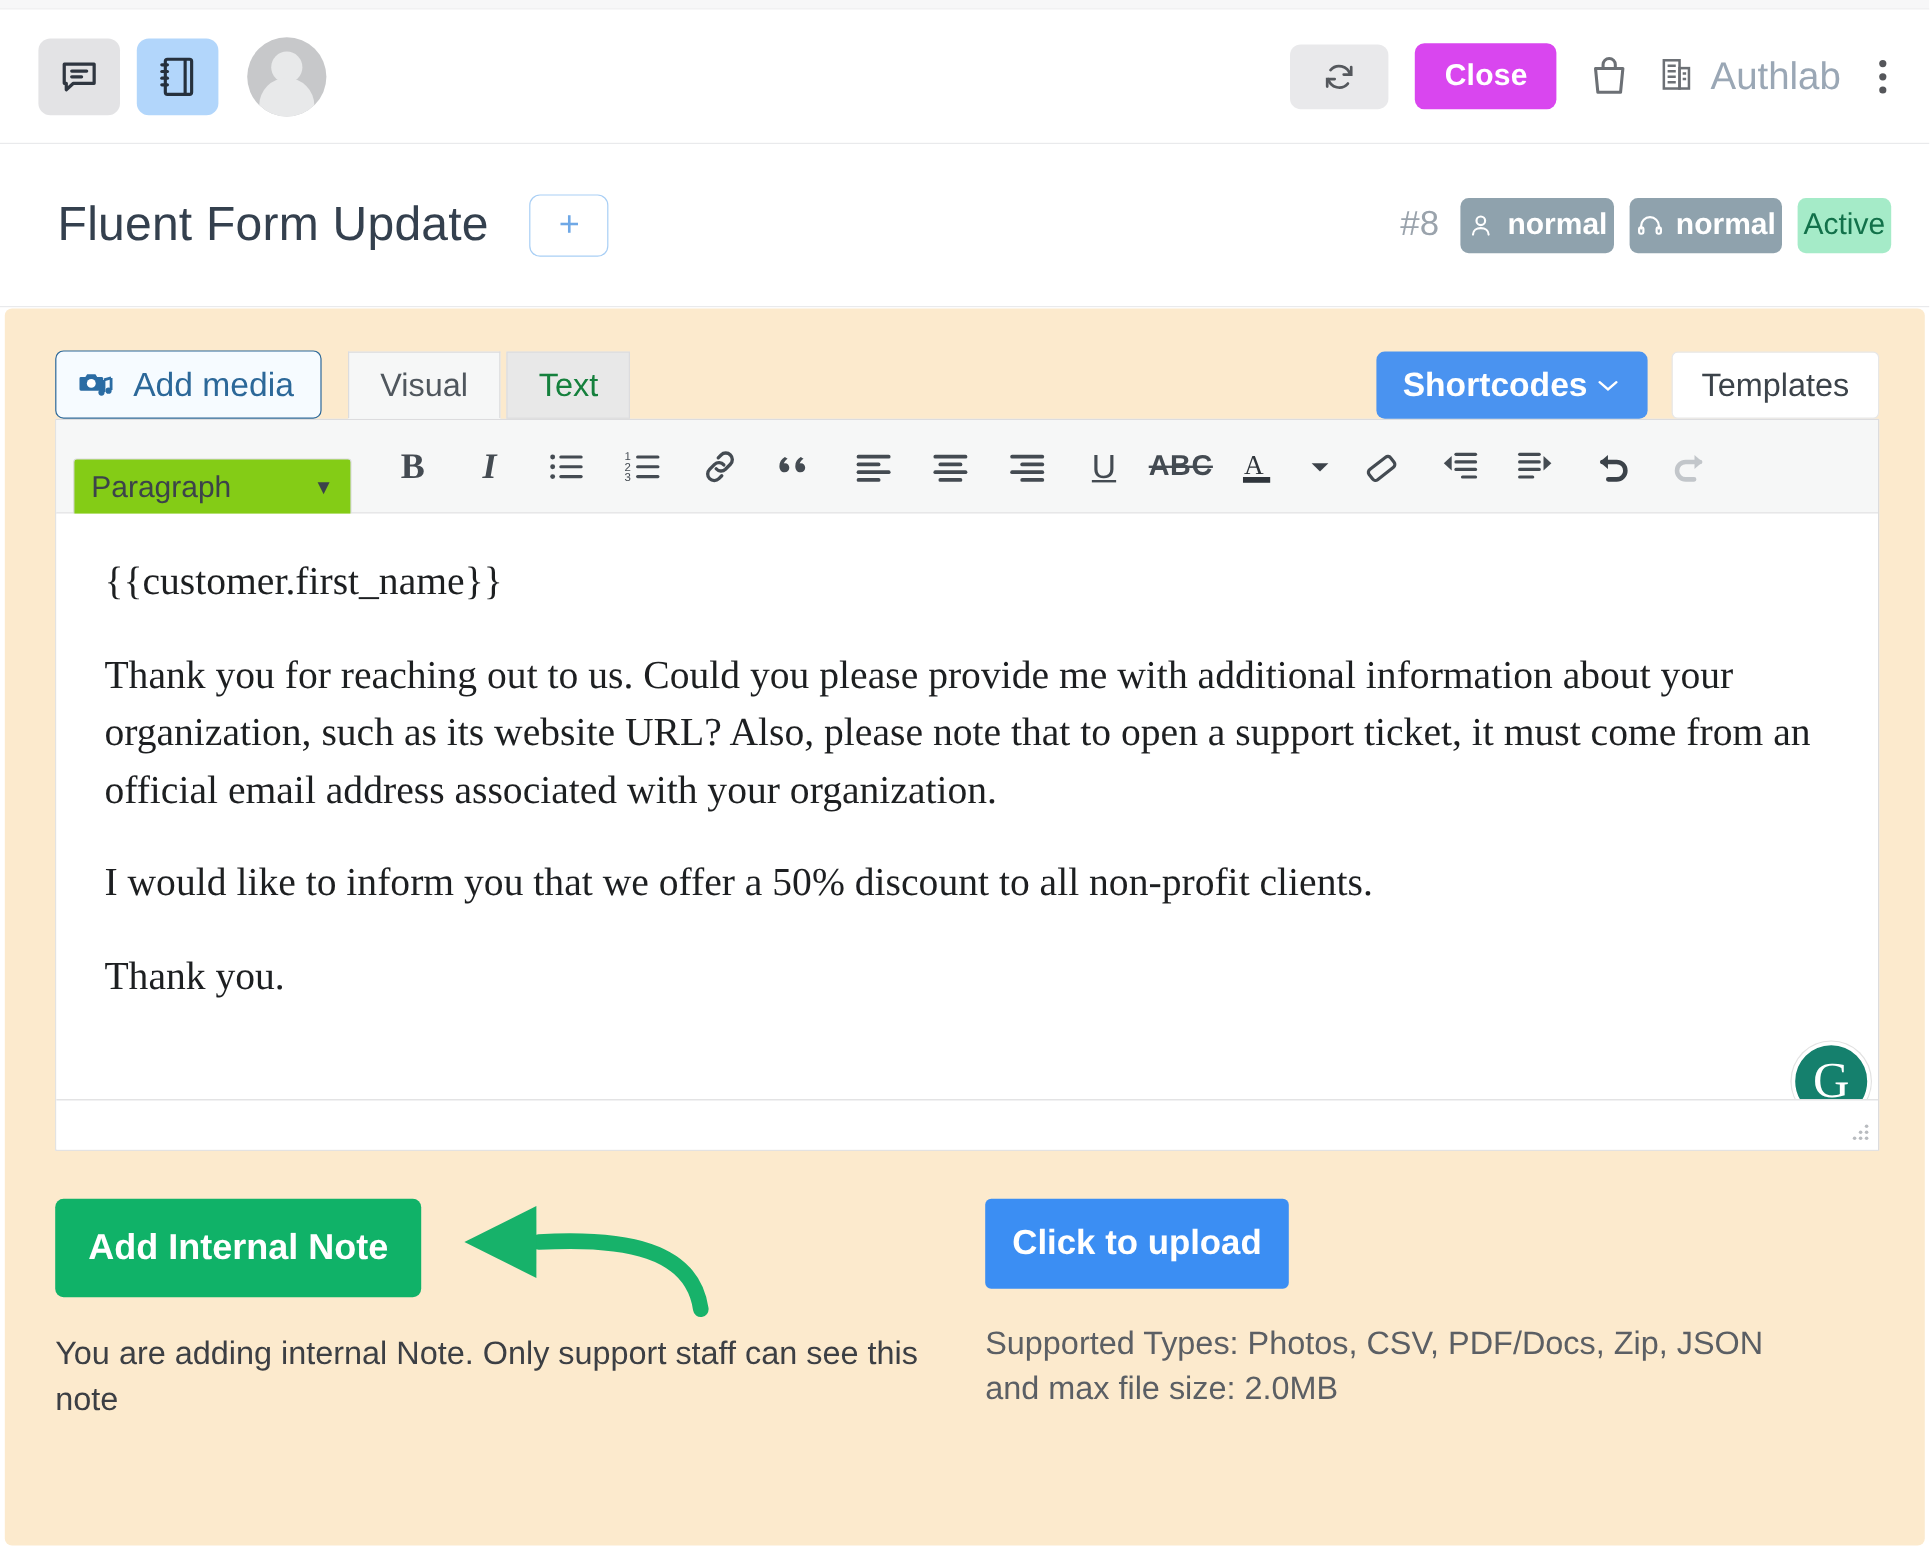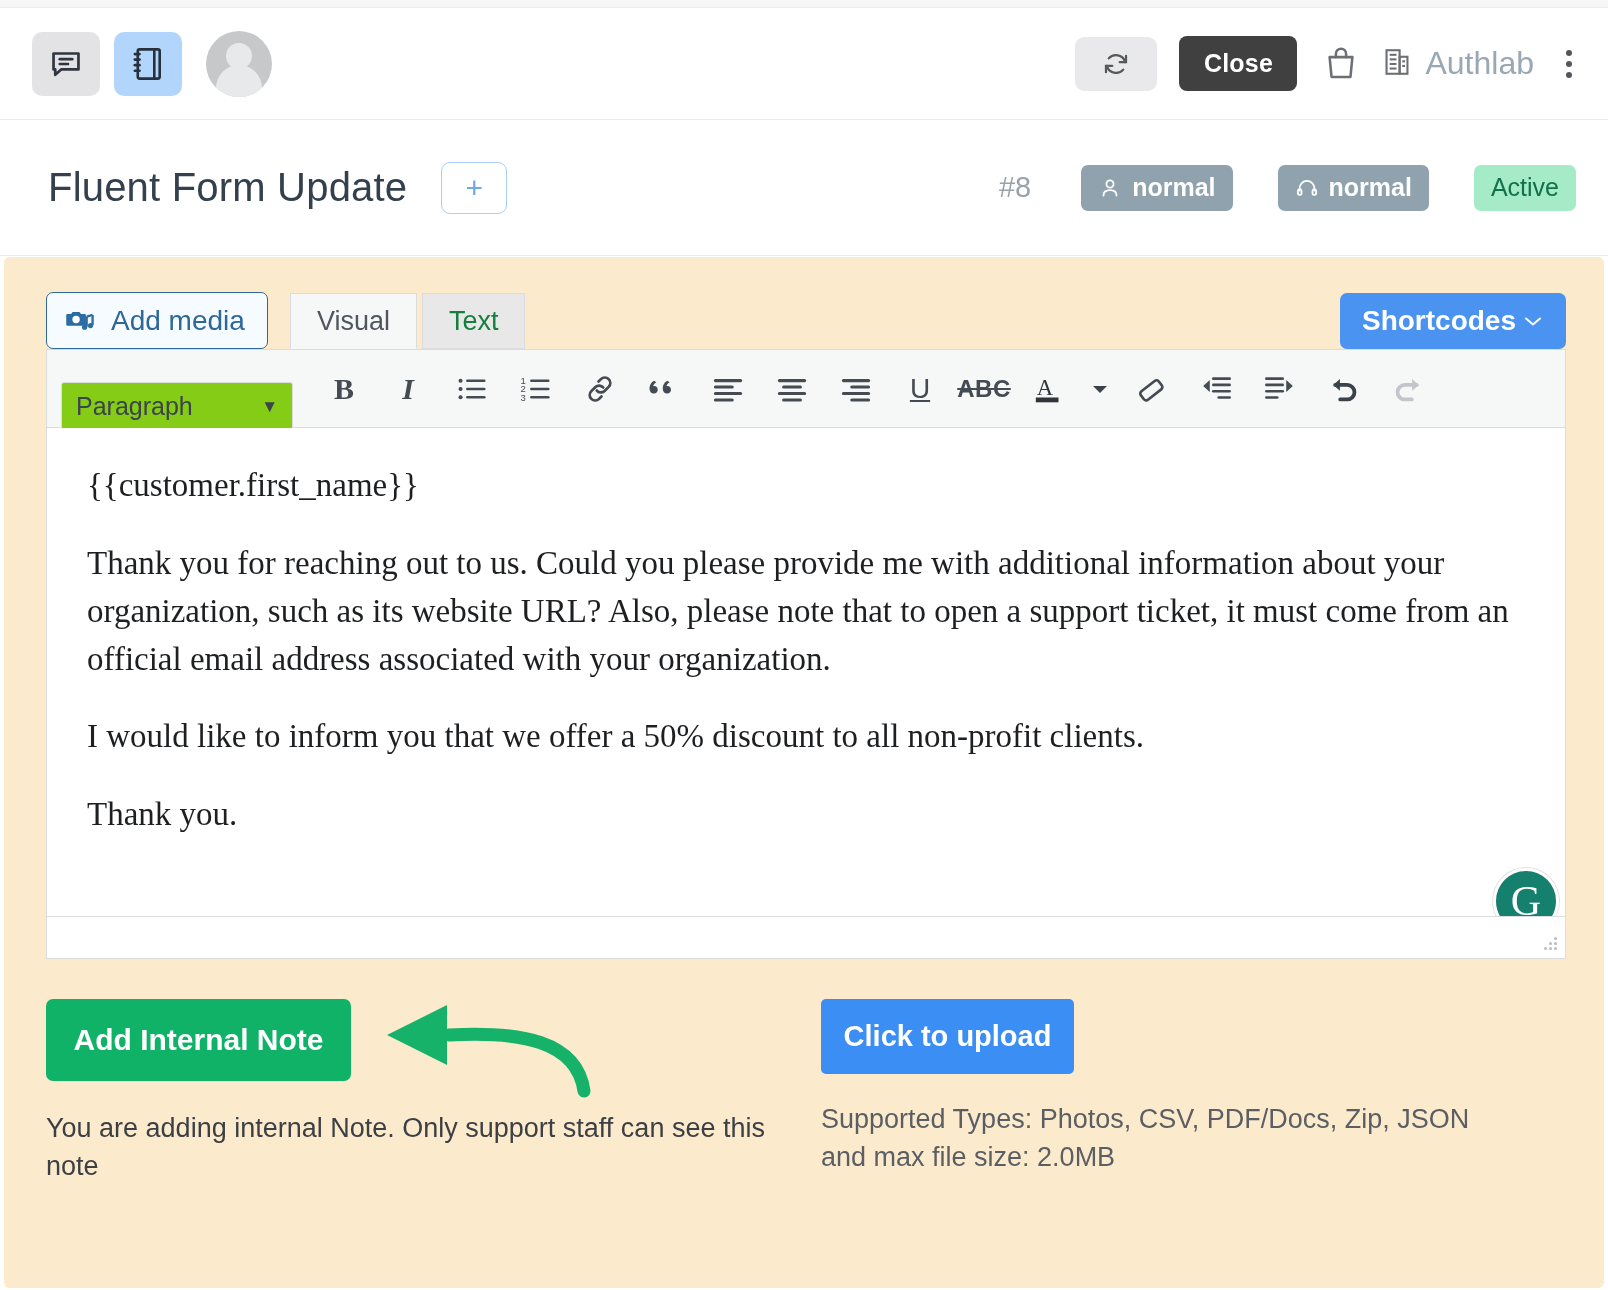--- a/index.html
+++ b/index.html
@@ -66,21 +66,21 @@
   }
   .refresh-btn {
     width: 82px; height: 54px;
     background: #e9e9eb;
     border-radius: 9px;
     display: flex; align-items: center; justify-content: center;
     cursor: pointer;
   }
   .close-btn {
     min-width: 118px; height: 55px;
-    background: #404040;
+    background: #d946ef;
     border-radius: 8px;
     color: #ffffff;
     font-size: 25px;
     font-weight: 700;
     display: flex; align-items: center; justify-content: center;
     padding: 0 20px;
     cursor: pointer;
     letter-spacing: .2px;
   }
   .bagbtn { cursor: pointer; display:flex; align-items:center; margin-left: 4px;}
@@ -121,27 +121,26 @@
     display: flex; align-items: center; justify-content: center;
     cursor: pointer;
     background: #ffffff;
   }
   .badges { margin-left: auto; display: flex; align-items: center; gap: 13px; }
   .ticketno { color: #9aa3ac; font-size: 29px; margin-right: 5px; }
   .badge {
     display: flex; align-items: center; gap: 10px;
     height: 46px;
     border-radius: 7px;
-    padding: 0 17px;
+    padding: 0 5px;
     font-size: 25px;
     font-weight: 700;
     color: #ffffff;
     background: #8fa2ad;
     cursor: pointer;
-    margin-left: 32px;
   }
   .badge.active {
     background: #a5ebc8;
     color: #12714a;
     font-weight: 400;
   }
 
   
   .panel {
     position: absolute;
@@ -468,20 +467,21 @@
         <div class="tab inactive">Text</div>
       </div>
 
       <div class="head-right">
         <div class="shortcodes">
           <span>Shortcodes</span>
           <svg width="22" height="16" viewBox="0 0 22 16" fill="none" stroke="#ffffff" stroke-width="2" stroke-linecap="round">
             <path d="M4 5.5l7 6 7-6"></path>
           </svg>
         </div>
+        <div class="templates">Templates</div>
       </div>
     </div>
 
     <div class="rte">
 
       <div class="rte-toolbar">
         <div class="fmt-select">
           <span>Paragraph</span>
           <span class="cv">▼</span>
         </div>

